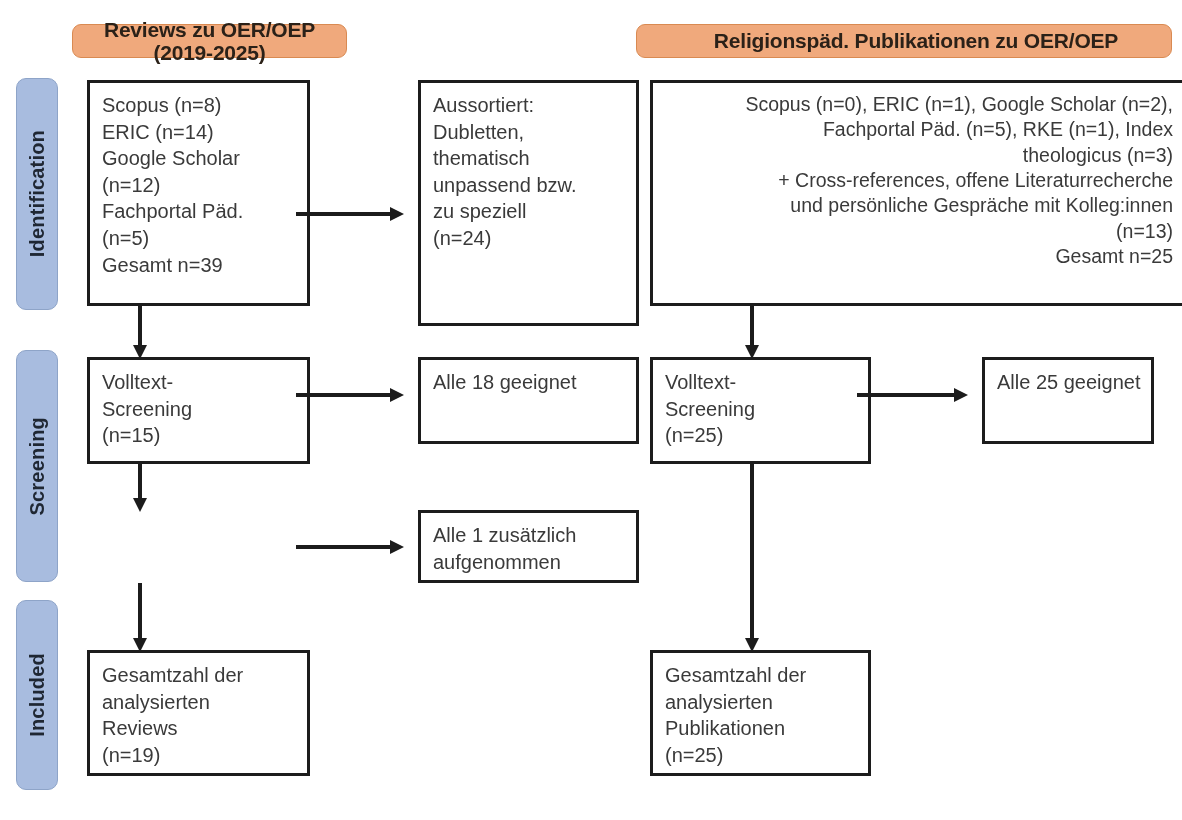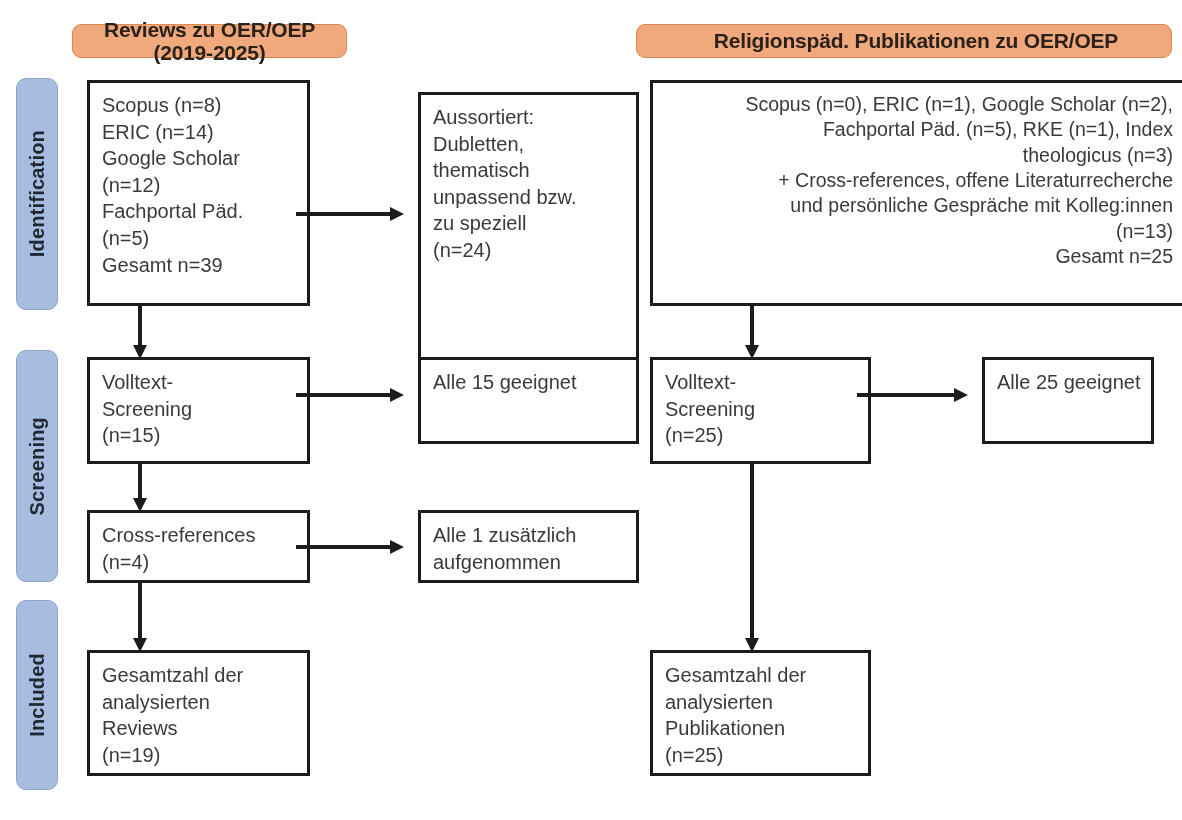--- a/index.html
+++ b/index.html
@@ -74,21 +74,21 @@
     line-height: 1.33;
     padding: 9px 10px 6px 12px;
     white-space: pre-line;
     overflow: hidden;
     margin-left: 14px;
   }
   .flow-box.wide-text { font-size: 19.5px; line-height: 1.30; text-align: right; }
 
   
   #box-left-identification { left: 73px;  top: 80px;  width: 223px; height: 226px; }
-  #box-left-excluded       { left: 404px; top: 92px;  width: 221px; height: 280px; }
+  #box-left-excluded       { left: 404px; top: 80px;  width: 221px; height: 246px; }
   #box-left-screening      { left: 73px;  top: 357px; width: 223px; height: 107px; }
   #box-left-eligible       { left: 404px; top: 357px; width: 221px; height: 87px; }
   #box-left-crossref       { left: 73px;  top: 510px; width: 223px; height: 73px; }
   #box-left-crossref-note  { left: 404px; top: 510px; width: 221px; height: 73px; }
   #box-left-included       { left: 73px;  top: 650px; width: 223px; height: 126px; }
 
   
   #box-right-identification { left: 636px; top: 80px;  width: 536px; height: 226px; }
   #box-right-screening      { left: 636px; top: 357px; width: 221px; height: 107px; }
   #box-right-eligible       { left: 968px; top: 357px; width: 172px; height: 87px; }
@@ -135,24 +135,22 @@
 Dubletten,
 thematisch
 unpassend bzw.
 zu speziell
 (n=24)</div>
 
   <div class="flow-box" id="box-left-screening">Volltext-
 Screening
 (n=15)</div>
 
-  <div class="flow-box" id="box-left-eligible">Alle 15 geeignet</div>
-
-  <div class="flow-box" id="box-left-crossref">Cross-references
-(n=4)</div>
+  <div class="flow-box" id="box-left-eligible">Alle 18 geeignet</div>
+
 
   <div class="flow-box" id="box-left-crossref-note">Alle 1 zusätzlich
 aufgenommen</div>
 
   <div class="flow-box" id="box-left-included">Gesamtzahl der
 analysierten
 Reviews
 (n=19)</div>
 
   <div class="flow-box wide-text" id="box-right-identification">Scopus (n=0), ERIC (n=1), Google Scholar (n=2),

